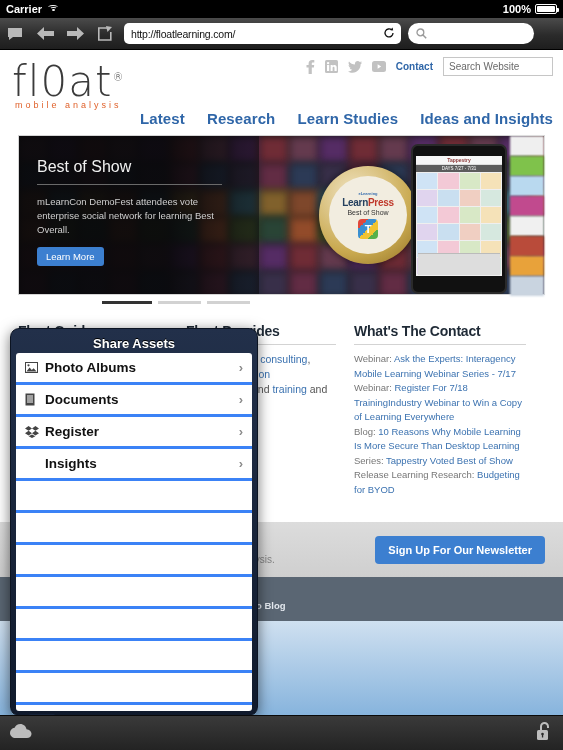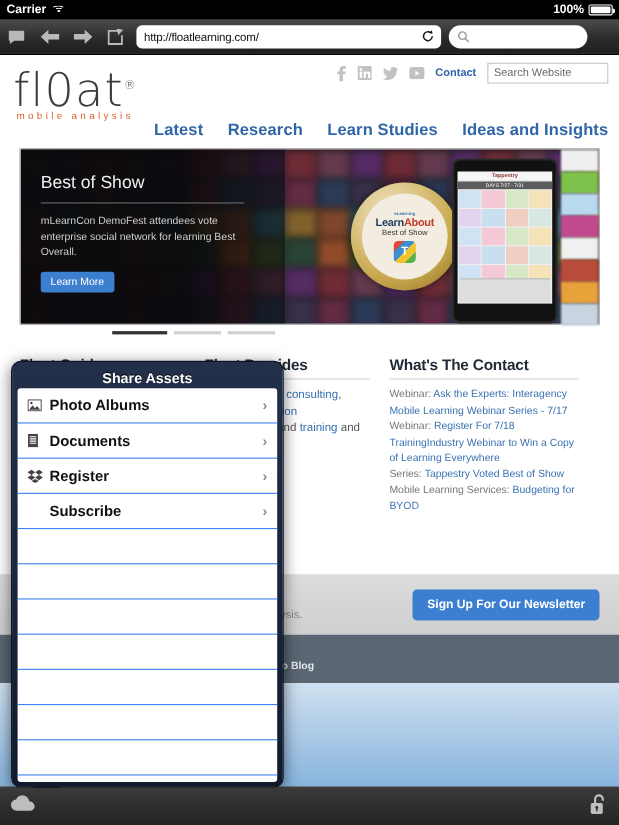--- a/index.html
+++ b/index.html
@@ -169,21 +169,21 @@
   .popover {
     position:absolute; left:10px; top:328px; width:248px; height:388px;
     background:linear-gradient(#22304a,#101a2c);
     border-radius:9px; padding:5px;
     box-shadow:0 3px 14px rgba(0,0,0,.55);
     border:1px solid #0c1422;
   }
   .pop-title { height:19px; color:#fff; font-size:13px; font-weight:bold;
     display:flex; align-items:center; justify-content:center; text-shadow:0 -1px 0 #000; }
   .pop-body { background:#fff; border-radius:3px; height:358px; overflow:hidden; }
-  .prow { height:32px; border-bottom:1px solid #3b82f6; display:flex; align-items:center; padding:0 9px; }
+  .prow { height:32px; border-bottom:3px solid #3b82f6; display:flex; align-items:center; padding:0 9px; }
   .prow .pi { width:20px; display:flex; align-items:center; color:#444; }
   .prow .plabel { flex:1; font-size:13.5px; font-weight:bold; color:#111; }
   .prow .chev { color:#8b8b8b; font-size:13px; font-weight:bold; }
   .prow.empty { }
   .pop-tail { position:absolute; left:18px; bottom:-13px; width:0;height:0;
     border-left:13px solid transparent; border-right:13px solid transparent;
     border-top:14px solid #16233a; }
 
   
   .apptoolbar {
@@ -421,21 +421,21 @@
       <div class="hero-text">
         <h2>Best of Show</h2>
         <div class="hero-rule"></div>
         <p>mLearnCon DemoFest attendees vote enterprise social network for learning Best Overall.</p>
         <a class="learn-more">Learn More</a>
       </div>
 
       <div class="badge">
         <div class="badge-in">
           <div class="el">eLearning</div>
-          <div class="df"><span>Learn</span><em>About</em></div>
+          <div class="df"><span>Learn</span><em>Press</em></div>
           <div class="bos">Best of Show</div>
           <div class="tile">
               <span>T</span>
             </div>
         </div>
       </div>
 
       <div class="phone">
         <div class="scr">
           <div class="tb">Tappestry</div>
@@ -500,22 +500,23 @@
         <div class="rule"></div>
         <p id="provides-body"><span>Mobile </span><a>learning consulting</a><span>, mobile </span><a>application development</a><span>, and </span><a>training</a><span> and </span><a>education</a><span>.</span></p>
       </div>
 
       <div class="col c3">
         <h3>What's The Contact</h3>
         <div class="rule"></div>
         <div class="latest" id="latest-list">
             <div><span>Webinar: </span><a>Ask the Experts: Interagency Mobile Learning Webinar Series - 7/17</a></div>
             <div><span>Webinar: </span><a>Register For 7/18 TrainingIndustry Webinar to Win a Copy of Learning Everywhere</a></div>
+            <div><span>Blog: </span><a>10 Reasons Why Mobile Learning Is More Secure Than Desktop Learning</a></div>
             <div><span>Series: </span><a>Tappestry Voted Best of Show</a></div>
-            <div><span>Mobile Learning Services: </span><a>Budgeting for BYOD</a></div>
+            <div><span>Release Learning Research: </span><a>Budgeting for BYOD</a></div>
           </div>
       </div>
     </div>
 
     <div class="newsband">
       <div class="nbtext">
         <h3>Float Mobile Learning Newsletter</h3>
         <p>Get the latest mobile learning news, insights and analysis.</p>
       </div>
       <a class="nbtn">Sign Up For Our Newsletter</a>
@@ -561,21 +562,21 @@
           <span class="pi">
             <svg width="14" height="12" viewBox="0 0 14 12">
               <path fill="currentColor" d="M3.6 0L0 2.4l3.6 2.4L7 2.4zM10.4 0L7 2.4l3.4 2.4L14 2.4zM0 7.2l3.6 2.4L7 7.2 3.6 4.8zM10.4 4.8L7 7.2l3.4 2.4L14 7.2zM3.6 10.3L7 12l3.4-1.7L7 8.4z"></path>
             </svg>
           </span>
           <span class="plabel">Register</span>
           <span class="chev">›</span>
         </div>
         <div class="prow">
           <span class="pi"></span>
-          <span class="plabel">Subscribe</span>
+          <span class="plabel">Insights</span>
           <span class="chev">›</span>
         </div>
         <div class="prow empty"></div>
         <div class="prow empty"></div>
         <div class="prow empty"></div>
         <div class="prow empty"></div>
         <div class="prow empty"></div>
         <div class="prow empty"></div>
         <div class="prow empty"></div>
         <div class="prow empty"></div>

